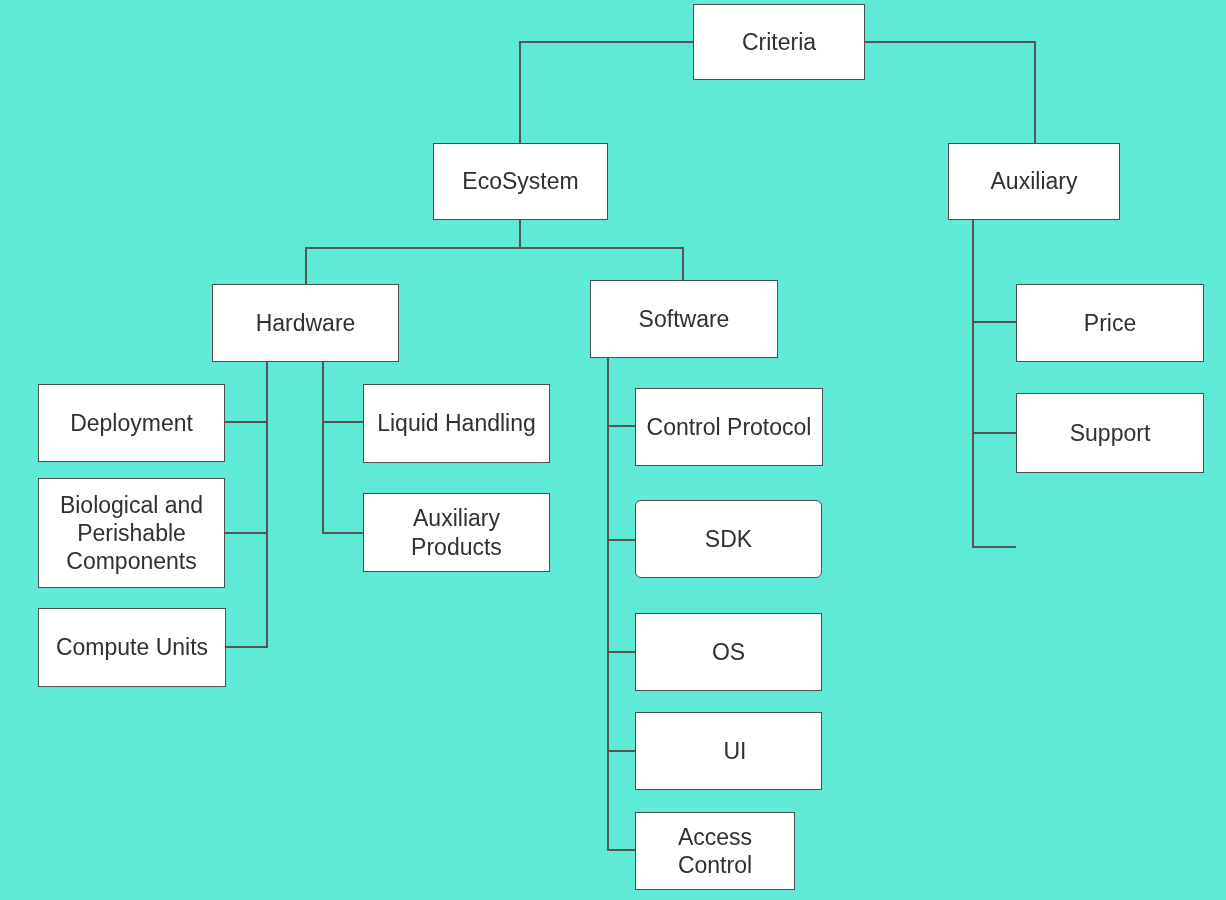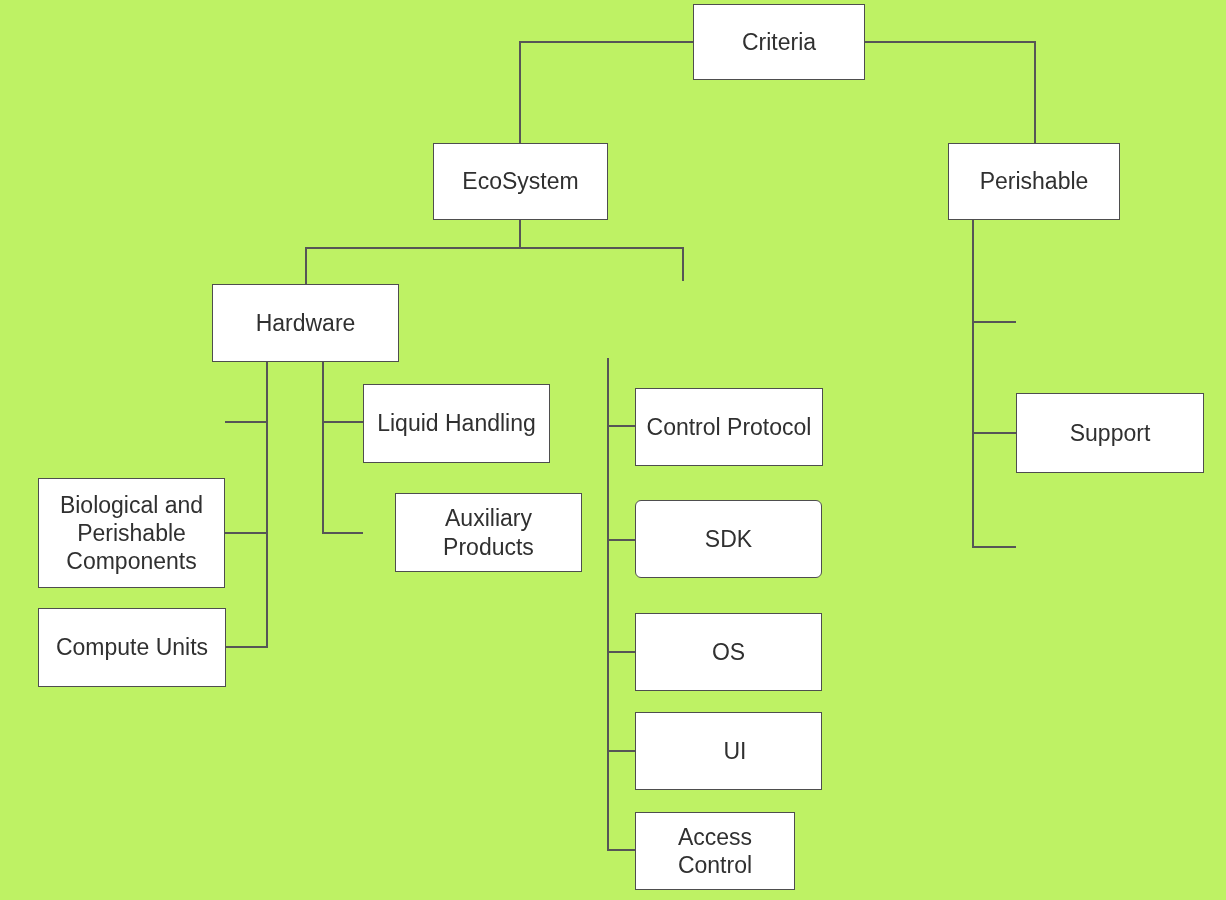--- a/index.html
+++ b/index.html
@@ -4,21 +4,21 @@
 <style>
   html, body {
     margin: 0;
     padding: 0;
     background: #ffffff;
   }
   .stage {
     position: relative;
     width: 1226px;
     height: 900px;
-    background: #bef264;
+    background: #5eead4;
     font-family: "Liberation Sans", sans-serif;
     overflow: hidden;
   }
   .node {
     position: absolute;
     box-sizing: border-box;
     background: #ffffff;
     border: 1.5px solid #4e4e4e;
     display: flex;
     align-items: center;
@@ -69,41 +69,44 @@
 
   <div class="vl" style="left:972px; top:220px; height:328px;"></div>
   <div class="hl" style="left:972px; top:321px; width:44px;"></div>
   <div class="hl" style="left:972px; top:432px; width:44px;"></div>
   <div class="hl" style="left:972px; top:546px; width:44px;"></div>
 
   <div class="node" style="left:693px; top:4px; width:172px; height:76px;">Criteria</div>
 
   <div class="node" style="left:433px; top:143px; width:175px; height:77px;">EcoSystem</div>
 
-  <div class="node" style="left:948px; top:143px; width:172px; height:77px;">Perishable</div>
+  <div class="node" style="left:948px; top:143px; width:172px; height:77px;">Auxiliary</div>
 
   <div class="node" style="left:212px; top:284px; width:187px; height:78px;">Hardware</div>
 
+  <div class="node" style="left:590px; top:280px; width:188px; height:78px;">Software</div>
 
+  <div class="node" style="left:38px; top:384px; width:187px; height:78px;">Deployment</div>
 
   <div class="node" style="left:38px; top:478px; width:187px; height:110px;">Biological and Perishable Components</div>
 
   <div class="node" style="left:38px; top:608px; width:188px; height:79px;">Compute Units</div>
 
   <div class="node" style="left:363px; top:384px; width:187px; height:79px;">Liquid Handling</div>
 
-  <div class="node" style="left:363px; top:493px; width:187px; height:79px;margin-left:32px;">Auxiliary Products</div>
+  <div class="node" style="left:363px; top:493px; width:187px; height:79px;">Auxiliary Products</div>
 
   <div class="node" style="left:635px; top:388px; width:188px; height:78px;">Control Protocol</div>
 
   <div class="node" style="left:635px; top:500px; width:187px; height:78px;border-radius:6px;">SDK</div>
 
   <div class="node" style="left:635px; top:613px; width:187px; height:78px;">OS</div>
 
   <div class="node" style="left:635px; top:712px; width:187px; height:78px;padding-left:19px;">UI</div>
 
   <div class="node" style="left:635px; top:812px; width:160px; height:78px;">Access Control</div>
 
+  <div class="node" style="left:1016px; top:284px; width:188px; height:78px;">Price</div>
 
   <div class="node" style="left:1016px; top:393px; width:188px; height:80px;">Support</div>
 
 
 </div>
 
 </body></html>

